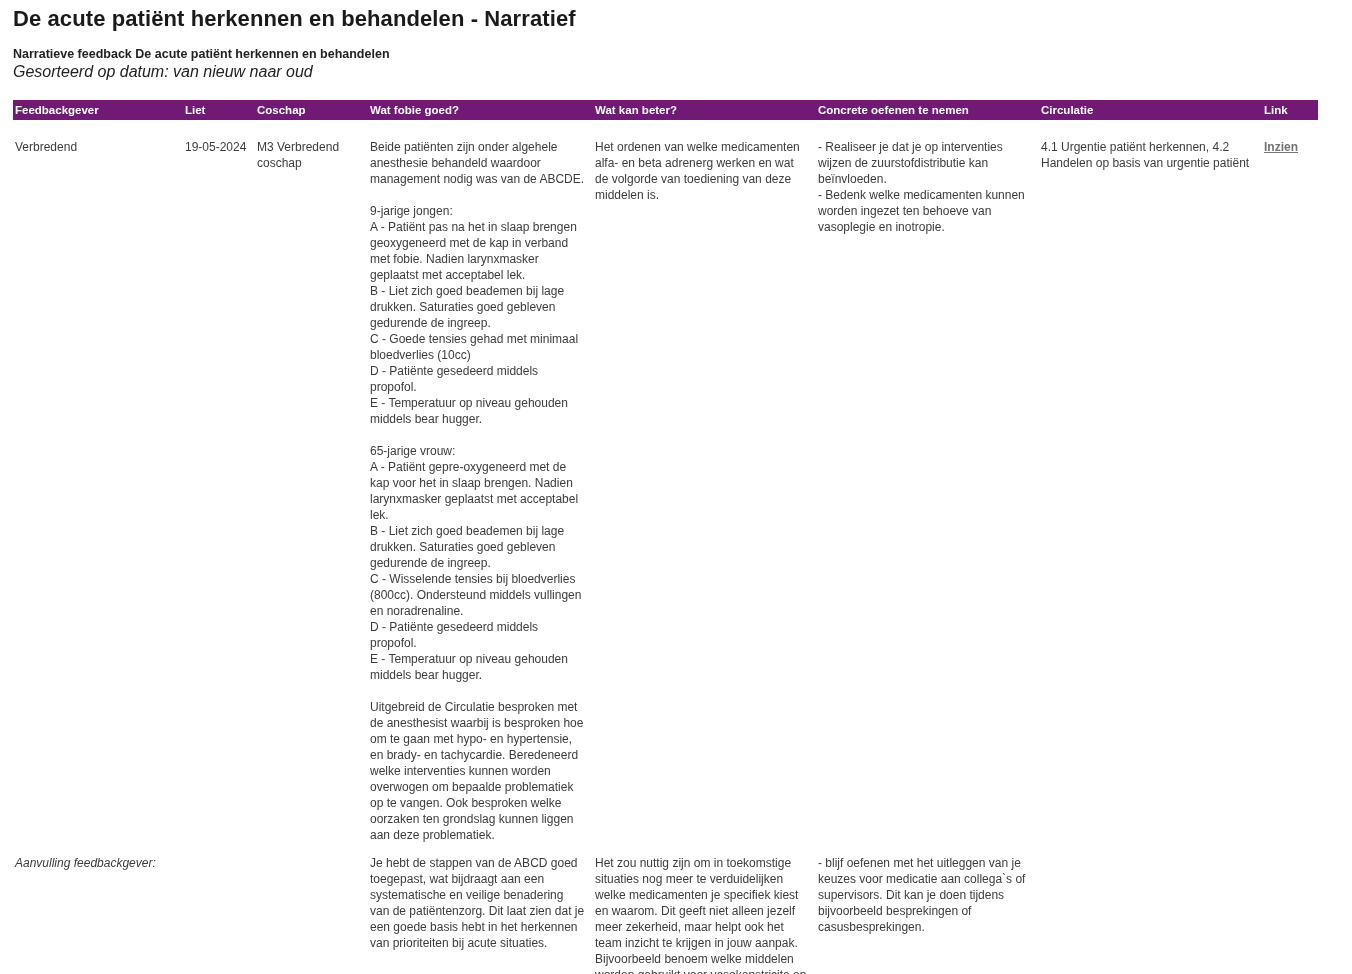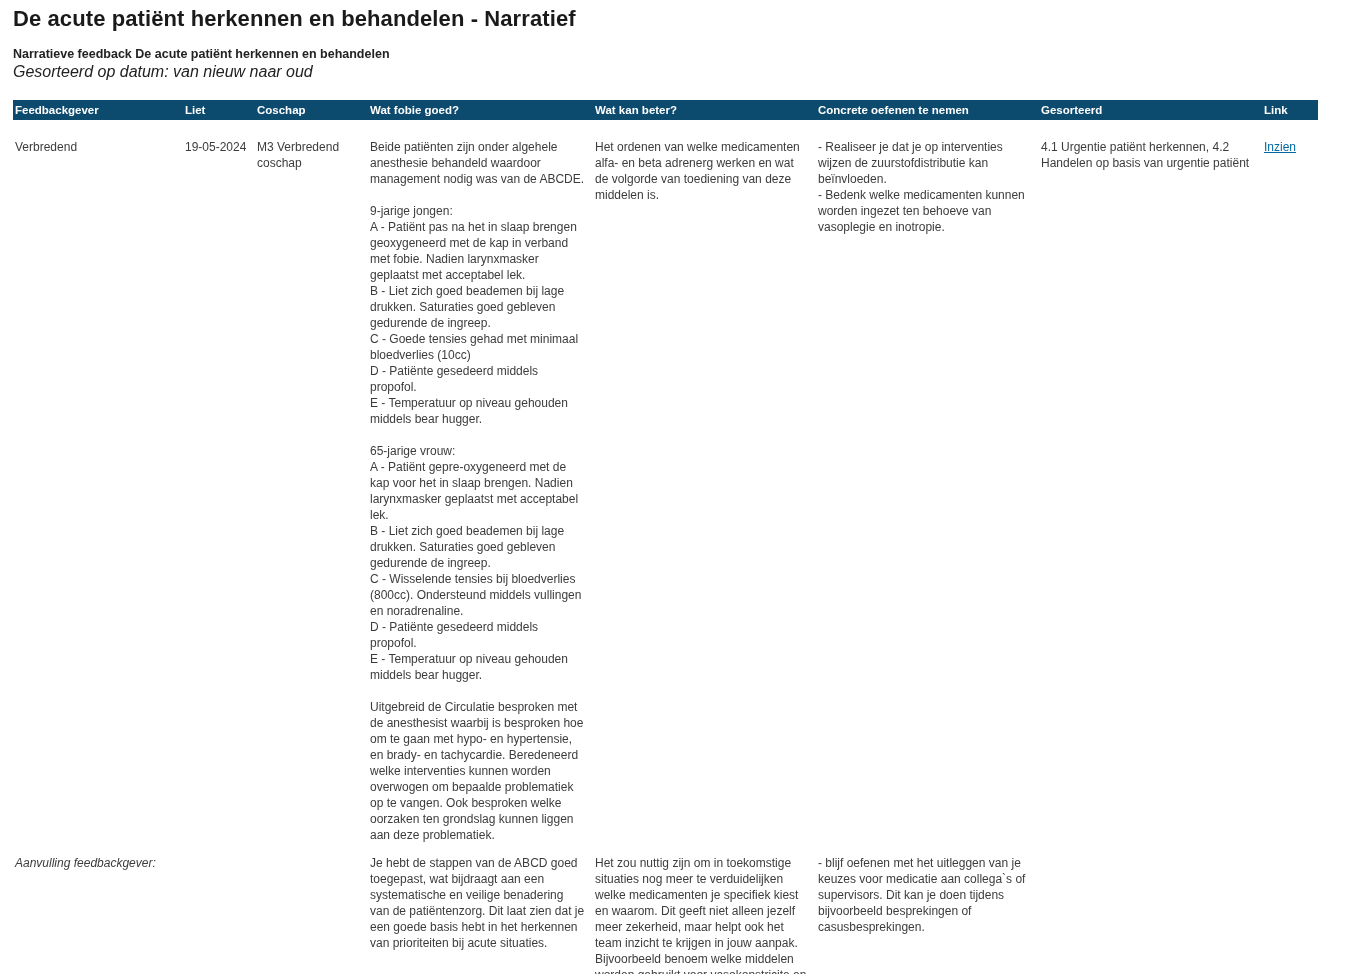--- a/index.html
+++ b/index.html
@@ -33,21 +33,21 @@
     font-style: italic;
     color: #222222;
     margin: 0 0 19px 0;
   }
   table.feedback-table {
     border-collapse: collapse;
     table-layout: fixed;
     width: 1305px;
   }
   table.feedback-table th {
-    background: #0c4a6e;
+    background: #701a75;
     color: #ffffff;
     font-size: 11.5px;
     font-weight: bold;
     text-align: left;
     vertical-align: middle;
     padding: 4px 4px 4px 2px;
     height: 12px;
     overflow: hidden;
     white-space: nowrap;
   }
@@ -60,23 +60,24 @@
     white-space: pre-line;
     word-wrap: break-word;
   }
   table.feedback-table tr.row-2 td {
     padding-top: 12px;
   }
   td.cell-italic {
     font-style: italic;
   }
   a.view-link {
-    color: #0369a1;
+    color: #737373;
     text-decoration: underline;
     cursor: pointer;
+    font-weight: bold;
   }
 </style>
 </head>
 <body>
 
 <h1 class="page-title">De acute patiënt herkennen en behandelen - Narratief</h1>
 <div class="page-subtitle">Narratieve feedback De acute patiënt herkennen en behandelen</div>
 <div class="page-sortnote">Gesorteerd op datum: van nieuw naar oud</div>
 
 <table class="feedback-table">
@@ -91,21 +92,21 @@
     <col style="width:56px">
   </colgroup>
   <thead>
     <tr>
       <th>Feedbackgever</th>
       <th>Liet</th>
       <th>Coschap</th>
       <th>Wat fobie goed?</th>
       <th>Wat kan beter?</th>
       <th>Concrete oefenen te nemen</th>
-      <th>Gesorteerd</th>
+      <th>Circulatie</th>
       <th>Link</th>
     </tr>
   </thead>
   <tbody>
     <tr class="row-1">
       <td>Verbredend</td>
       <td>19-05-2024</td>
       <td>M3 Verbredend coschap</td>
       <td>Beide patiënten zijn onder algehele anesthesie behandeld waardoor management nodig was van de ABCDE.
 

